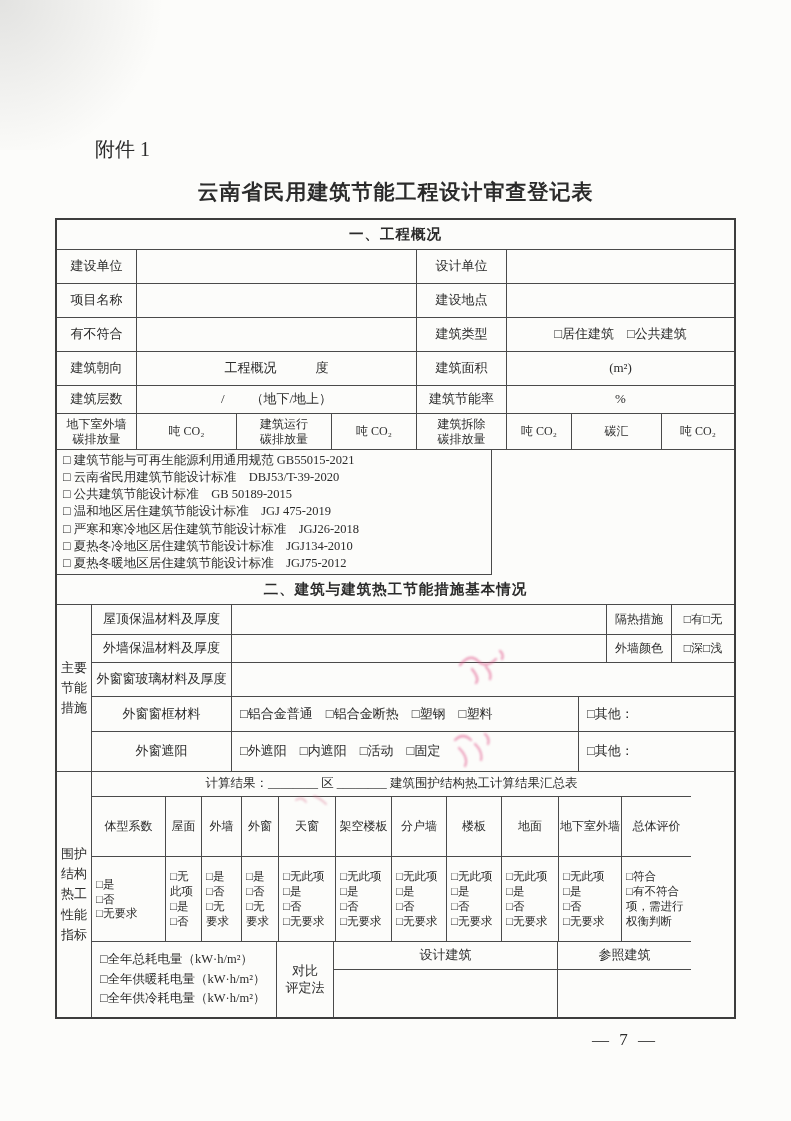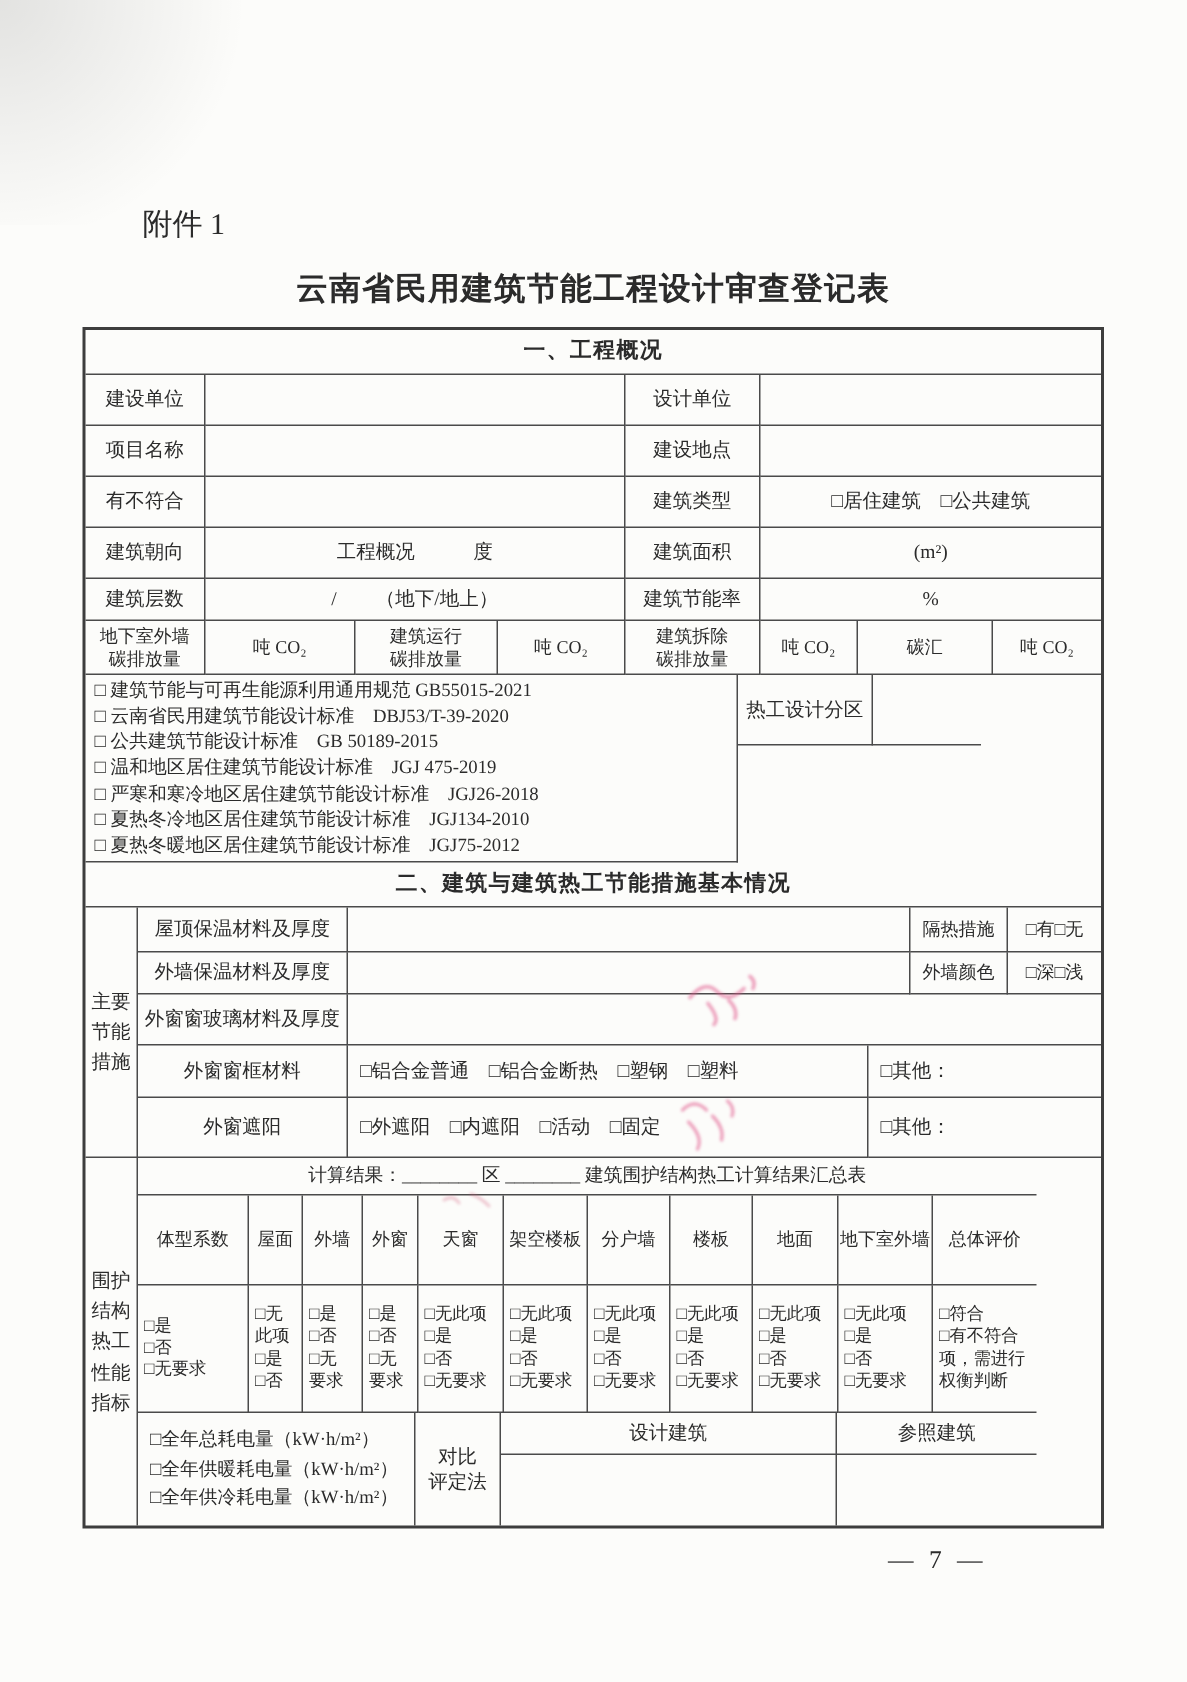--- a/index.html
+++ b/index.html
@@ -117,24 +117,20 @@
 
   <div class="r" style="height:125px">
     <div class="c left std pre" style="width:435px">□ 建筑节能与可再生能源利用通用规范 GB55015-2021
 □ 云南省民用建筑节能设计标准　DBJ53/T-39-2020
 □ 公共建筑节能设计标准　GB 50189-2015
 □ 温和地区居住建筑节能设计标准　JGJ 475-2019
 □ 严寒和寒冷地区居住建筑节能设计标准　JGJ26-2018
 □ 夏热冬冷地区居住建筑节能设计标准　JGJ134-2010
 □ 夏热冬暖地区居住建筑节能设计标准　JGJ75-2012</div>
     <div class="col" style="width:162px">
-      <div class="r" style="height:47px">
-        <div class="c" style="width:90px;height:47px">热工设计分区</div>
-        <div class="c last" style="width:72px;height:47px"></div>
-      </div>
     </div>
   </div>
 
   <div class="r" style="height:30px">
     <div class="c last sec-head" style="width:677px">二、建筑与建筑热工节能措施基本情况</div>
   </div>
 
   <div class="r" style="height:167px">
     <div class="c pre vert" style="width:35px;height:167px">主要
 节能

